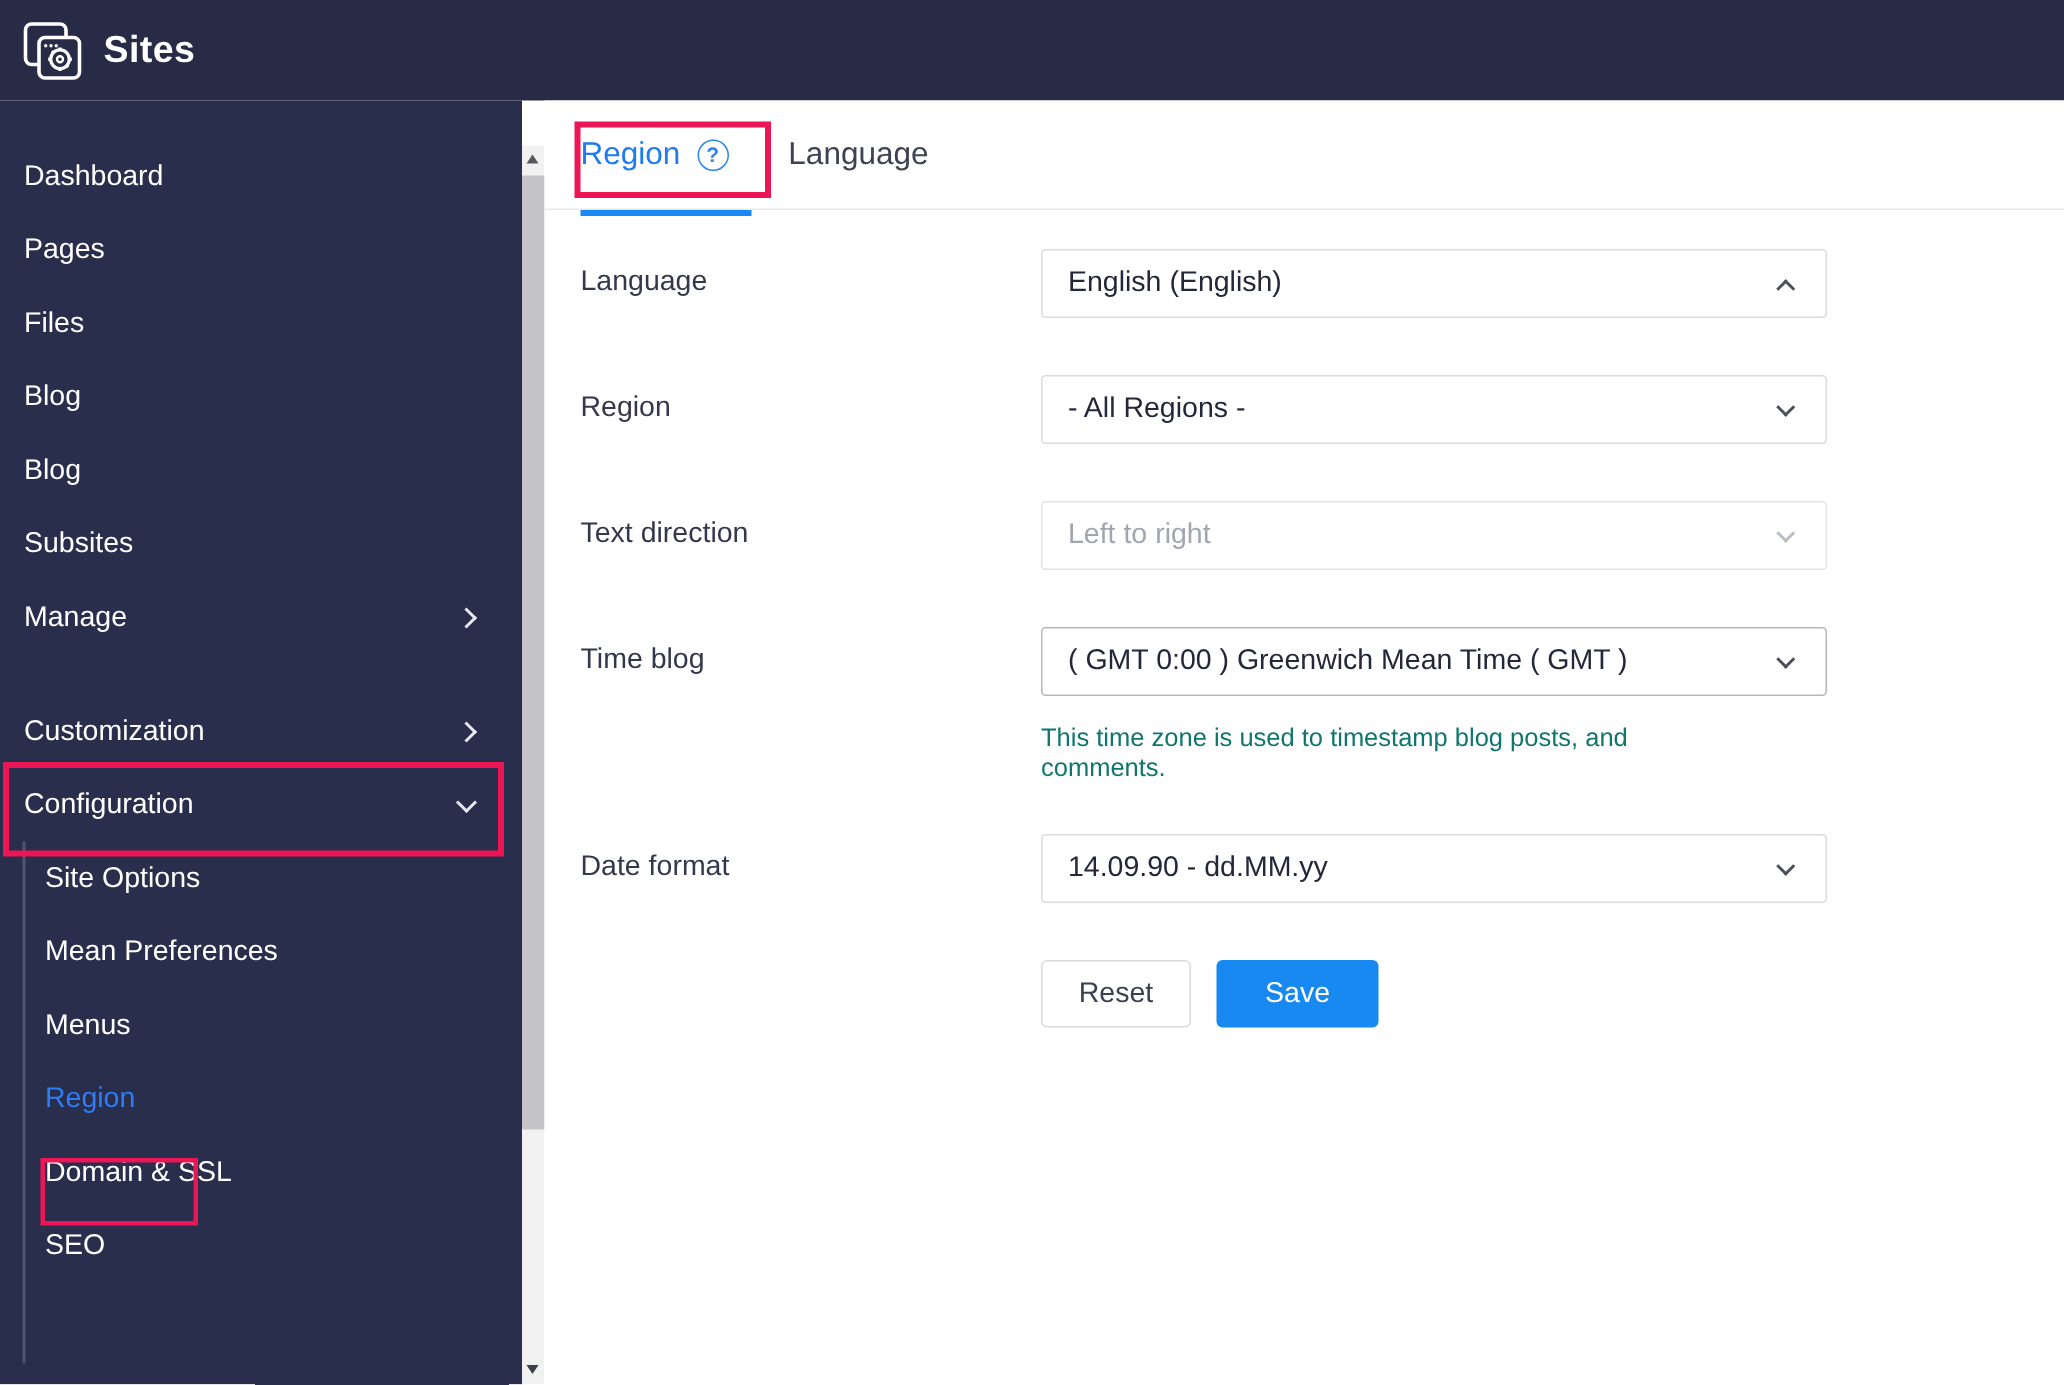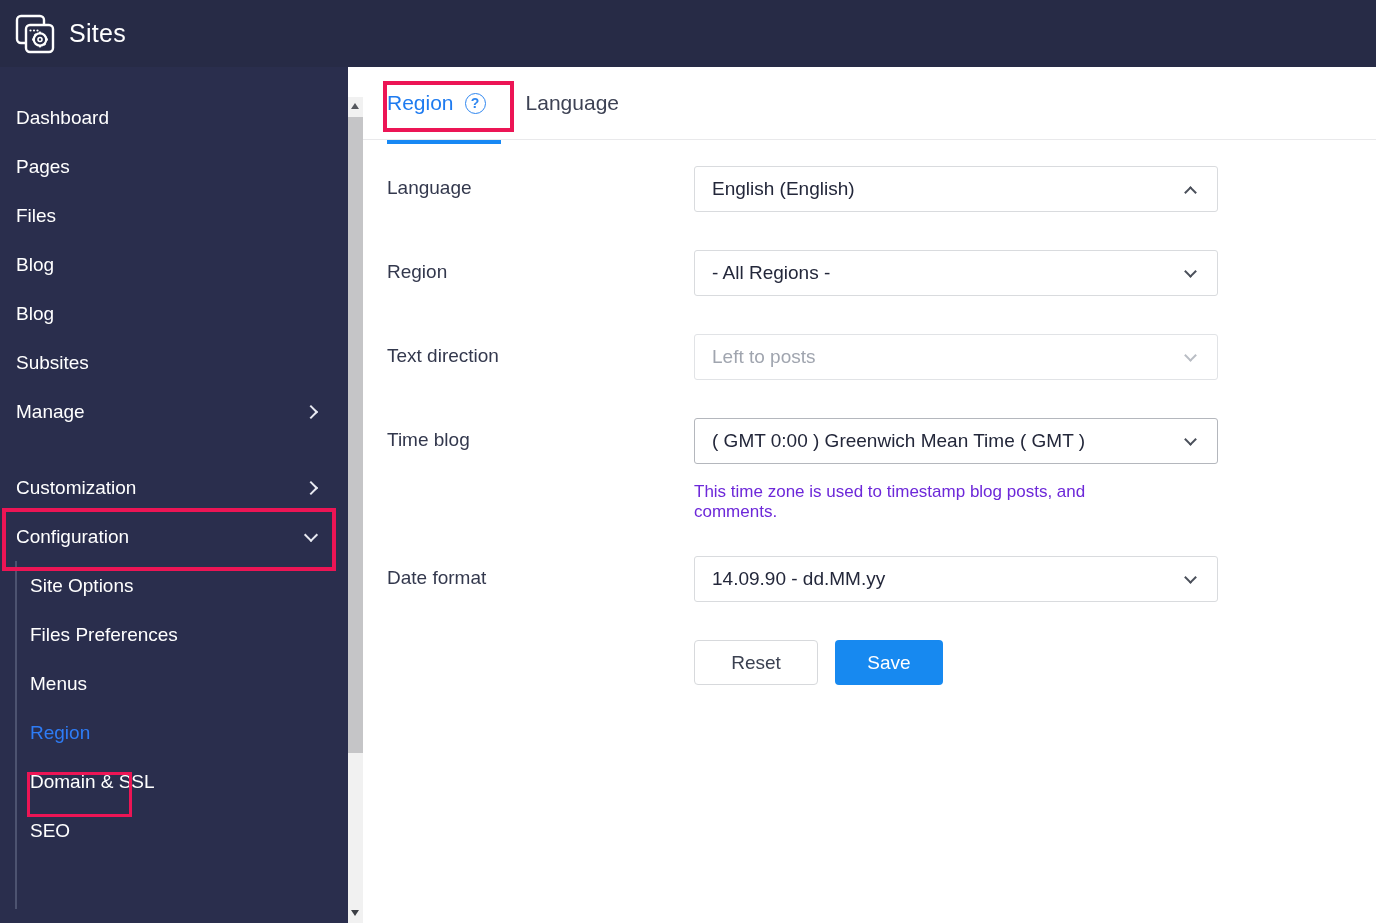--- a/index.html
+++ b/index.html
@@ -3,21 +3,21 @@
 <meta charset="utf-8">
 <style>
   * { margin:0; padding:0; box-sizing:border-box; }
   html,body { background:#ffffff; }
   body { font-family:"Liberation Sans","DejaVu Sans",sans-serif; }
   .page { position:relative; width:1376px; height:923px; overflow:hidden; background:#ffffff; }
 
   
   .header { position:absolute; left:0; top:0; width:1376px; height:67px; background:#272b46; display:flex; align-items:center; }
   .logo { width:42px; height:42px; margin-left:14px; display:flex; align-items:center; justify-content:center; }
-  .app-title { color:#ffffff; font-size:25px; font-weight:400; margin-left:13px; letter-spacing:0.3px; }
+  .app-title { color:#ffffff; font-size:25px; font-weight:700; margin-left:13px; letter-spacing:0.3px; }
 
   
   .sidebar { position:absolute; left:0; top:67px; width:348px; height:856px; background:#2a2e4d; color:#ffffff; }
   .nav-top { padding-top:26px; }
   .side-item { height:49px; display:flex; align-items:center; padding:0 30px 0 16px; font-size:19px; font-weight:500; color:#ffffff; cursor:pointer; position:relative; }
   .side-item .chev { position:absolute; right:32px; }
   .nav-gap { height:27px; }
   .chev { width:10px; height:10px; border-right:2px solid #e8eaf2; border-bottom:2px solid #e8eaf2; display:inline-block; }
   .chev.right { transform:rotate(-45deg); }
   .chev.down { transform:rotate(45deg); margin-top:-4px; }
@@ -47,25 +47,25 @@
   .row { display:flex; margin-bottom:38px; }
   .row .flabel { flex:0 0 307px; font-size:19px; color:#33384d; padding-top:11px; }
   .fieldwrap { width:436px; }
   .select { position:relative; width:524px; height:46px; background:#ffffff; border:1px solid #d9dbde; border-radius:3px; display:flex; align-items:center; padding:0 44px 0 17px; font-size:19px; color:#23273a; cursor:pointer; }
   .select .fchev { position:absolute; right:22px; top:20px; width:9px; height:9px; border-right:2.5px solid #4a4f5a; border-bottom:2.5px solid #4a4f5a; }
   .select .fchev.down { transform:rotate(45deg); top:16px; }
   .select .fchev.up { transform:rotate(-135deg); top:21px; }
   .select.disabled { border-color:#e1e3e6; color:#a0a5af; cursor:default; }
   .select.disabled .fchev { border-color:#b9bdc4; }
   .select.focus { border-color:#b4b7bd; }
-  .helper { margin-top:18px; font-size:17px; color:#6d28d9; }
+  .helper { margin-top:18px; font-size:17px; color:#0f766e; }
   .row.has-helper { margin-bottom:34px; }
   .btn-row { display:flex; margin-left:307px; margin-top:0; }
   .btn { height:45px; border-radius:4px; font-size:19px; display:flex; align-items:center; justify-content:center; cursor:pointer; }
-  .btn.reset { width:124px; background:#ffffff; border:1px solid #d7d9dc; color:#3b4151; }
+  .btn.reset { width:100px; background:#ffffff; border:1px solid #d7d9dc; color:#3b4151; }
   .btn.save { width:108px; background:#1789f0; border:none; color:#ffffff; margin-left:17px; }
 
   
   .ann { position:absolute; border:4px solid #ec1555; background:transparent; pointer-events:none; }
   .ann-config { left:2px; top:508px; width:334px; height:63px; }
   .ann-region-side { left:27px; top:772px; width:105px; height:45px; border-width:3.5px; }
   .ann-region-tab { left:383px; top:81px; width:131px; height:51px; }
 </style>
 </head>
 <body>
@@ -126,21 +126,21 @@
         <span>Configuration</span>
         <span class="chev down"></span>
       </div>
     </div>
     <div class="submenu">
       <div class="tree-line"></div>
       <div class="sub-item">
           <span>Site Options</span>
         </div>
       <div class="sub-item">
-          <span>Files Preferences</span>
+          <span>Mean Preferences</span>
         </div>
       <div class="sub-item">
           <span>Menus</span>
         </div>
       <div class="sub-item active">
           <span>Region</span>
         </div>
       <div class="sub-item">
           <span>Domain &amp; SSL</span>
         </div>
@@ -187,21 +187,21 @@
             <span>- All Regions -</span>
             <span class="fchev down"></span>
           </div>
         </div>
       </div>
 
       <div class="row">
         <div class="flabel">Text direction</div>
         <div class="fieldwrap">
           <div class="select disabled">
-            <span>Left to posts</span>
+            <span>Left to right</span>
             <span class="fchev down"></span>
           </div>
         </div>
       </div>
 
       <div class="row has-helper">
         <div class="flabel">Time blog</div>
         <div class="fieldwrap">
           <div class="select focus">
             <span>( GMT 0:00 ) Greenwich Mean Time ( GMT )</span>

